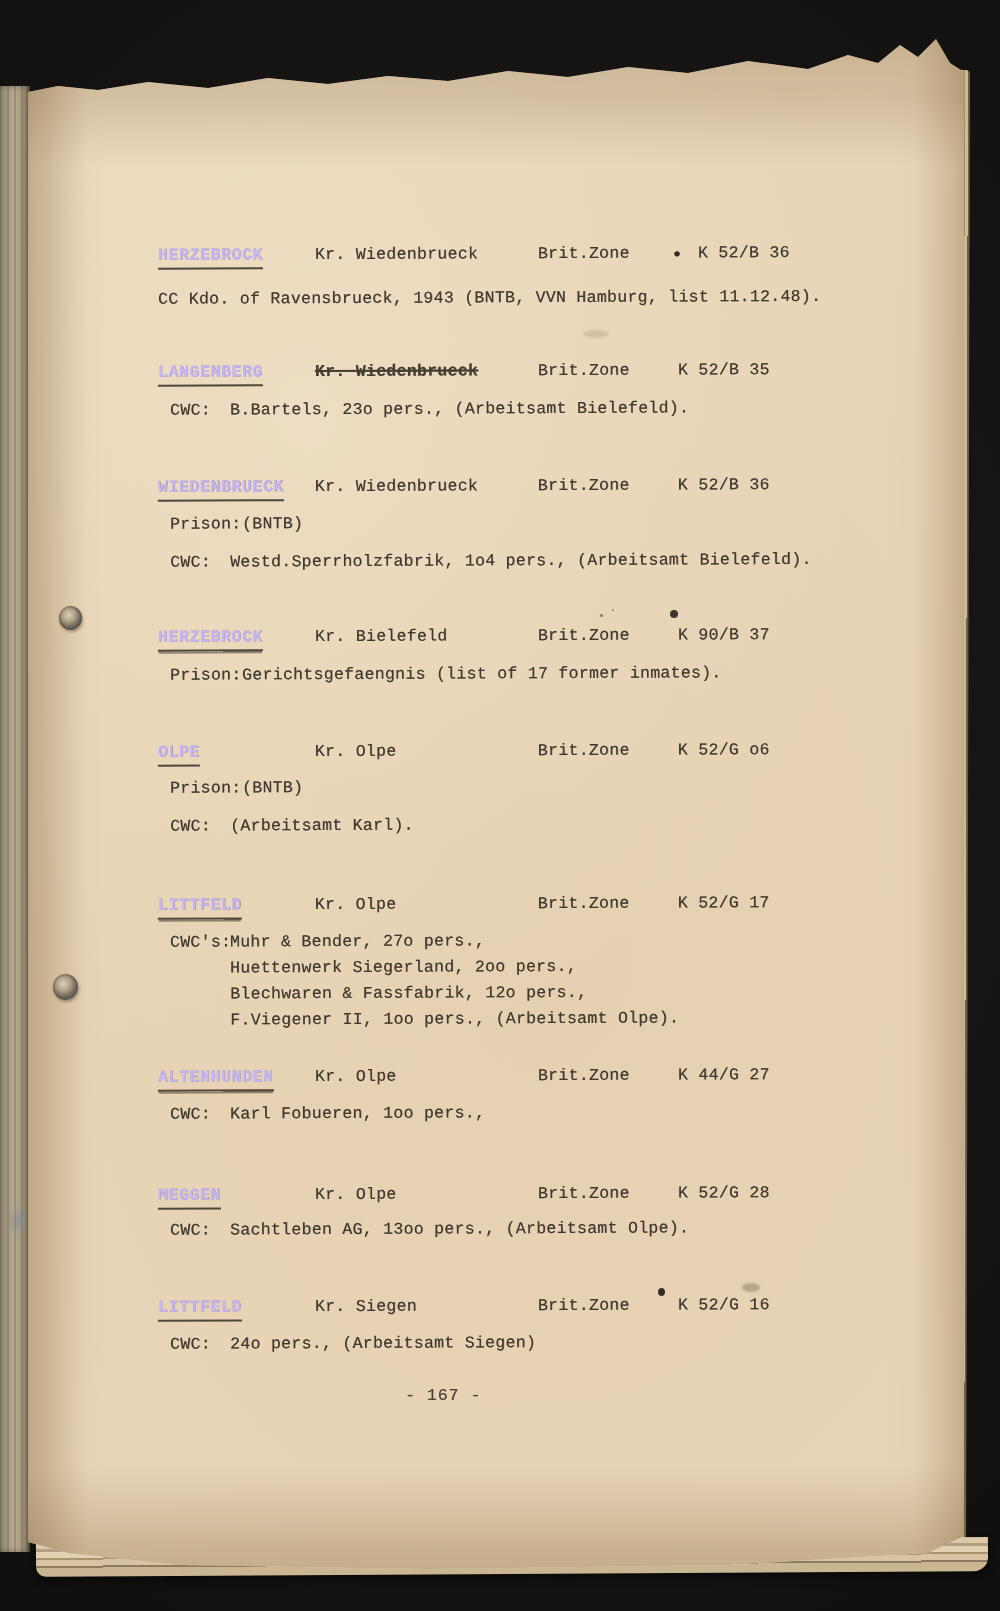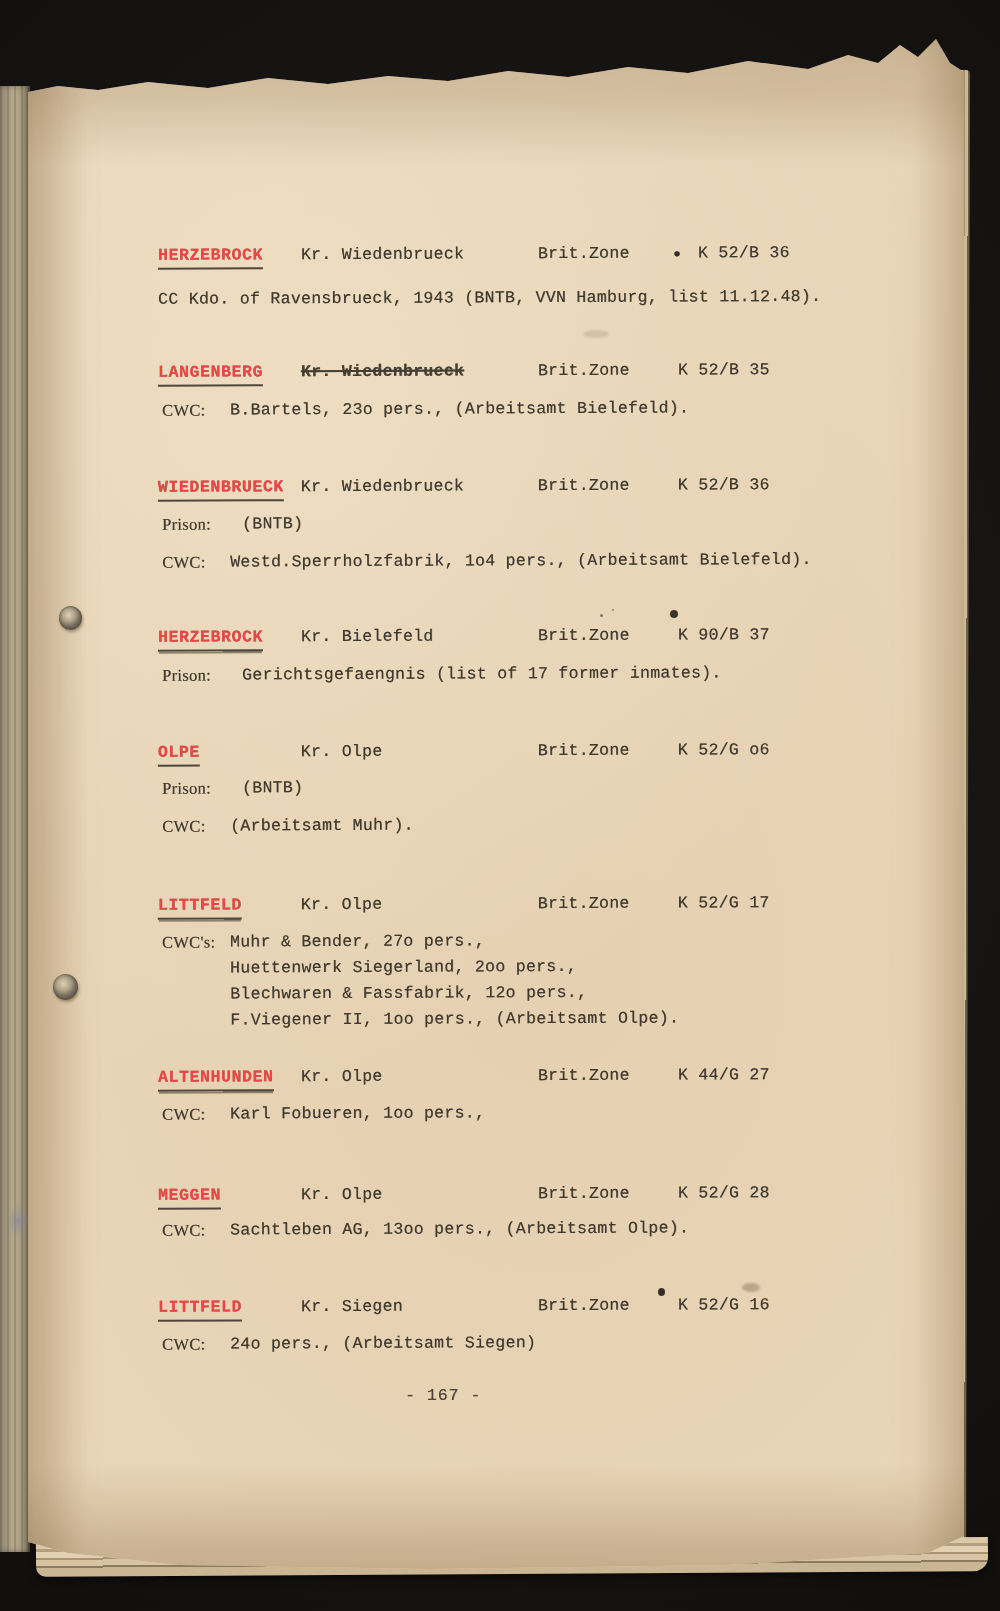--- a/index.html
+++ b/index.html
@@ -79,30 +79,30 @@
   
   .entry{
     position:absolute;left:158px;right:20px;height:140px;
     color:#3e382e;font-size:16.5px;letter-spacing:.3px;line-height:22px;
     transform:rotate(-.25deg);
     text-shadow:.4px 0 0 rgba(62,56,46,.55);
   }
   .entry .hrow{position:absolute;left:0;top:0;right:0;height:24px;}
   .entry .name{
     position:absolute;left:0;font-weight:700;letter-spacing:.6px;
-    border-bottom:2px solid rgba(52,45,36,.85);padding-bottom:1px;color:#ef4444;
+    border-bottom:2px solid rgba(52,45,36,.85);padding-bottom:1px;color:#c4b5fd;
   }
   .entry .name.dbl{box-shadow:0 3px 0 -1px rgba(52,45,36,.5);}
-  .entry .kreis{position:absolute;left:143px;}
+  .entry .kreis{position:absolute;left:157px;}
   .entry .kreis.struck{text-decoration:line-through;text-decoration-thickness:2px;font-weight:700;color:#453e33;}
   .entry .zone{position:absolute;left:380px;}
   .entry .code{position:absolute;left:520px;}
   .entry .bullet{position:absolute;font-size:20px;line-height:14px;color:#332d25;}
   .entry .line{position:absolute;left:0;right:0;height:24px;}
-  .entry .llabel{position:absolute;left:4px;font-family:Liberation Serif, serif;}
+  .entry .llabel{position:absolute;left:12px;}
   .entry .ltext{position:absolute;}
   .pagenum{
     position:absolute;left:405px;top:1386px;
     color:#4a4338;font-size:16.5px;letter-spacing:1px;
     text-shadow:.4px 0 0 rgba(62,56,46,.5);
   }
   .smear{position:absolute;background:rgba(60,52,40,.28);filter:blur(1px);border-radius:50%;}
 </style>
 </head>
 <body>
@@ -190,21 +190,21 @@
     <span class="kreis">Kr. Olpe</span>
     <span class="zone">Brit.Zone</span>
     <span class="code">K 52/G o6</span>
   </div>
   <div class="line" style="top:36px;">
     <span class="llabel">Prison:</span>
     <span class="ltext" style="left:84px;">(BNTB)</span>
   </div>
   <div class="line" style="top:74px;">
     <span class="llabel">CWC:</span>
-    <span class="ltext" style="left:72px;">(Arbeitsamt Muhr).</span>
+    <span class="ltext" style="left:72px;">(Arbeitsamt Karl).</span>
   </div>
 </section>
 
 <section class="entry" style="top:893px;height:140px;">
   <div class="hrow">
     <span class="name dbl">LITTFELD</span>
     <span class="kreis">Kr. Olpe</span>
     <span class="zone">Brit.Zone</span>
     <span class="code">K 52/G 17</span>
   </div>

